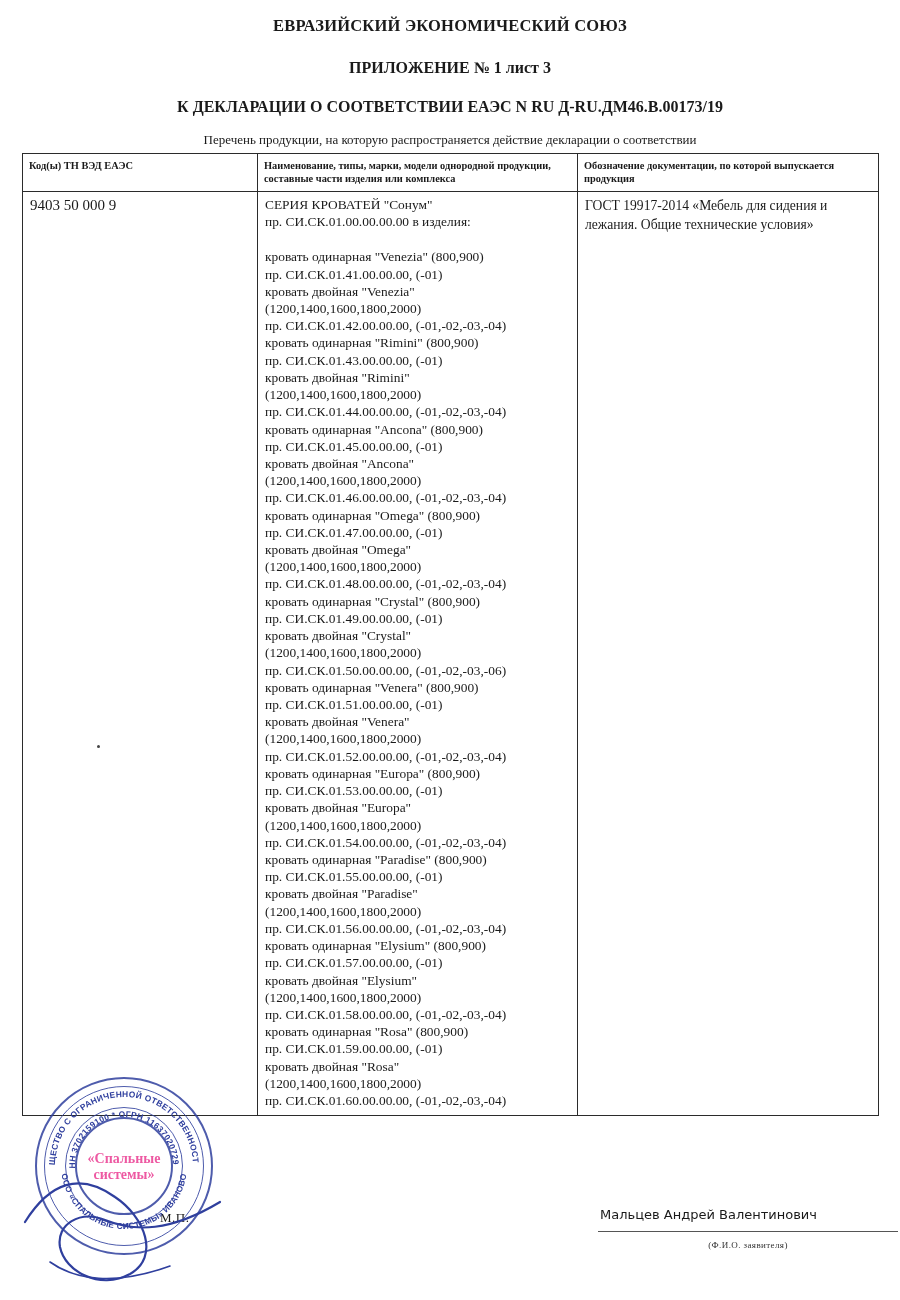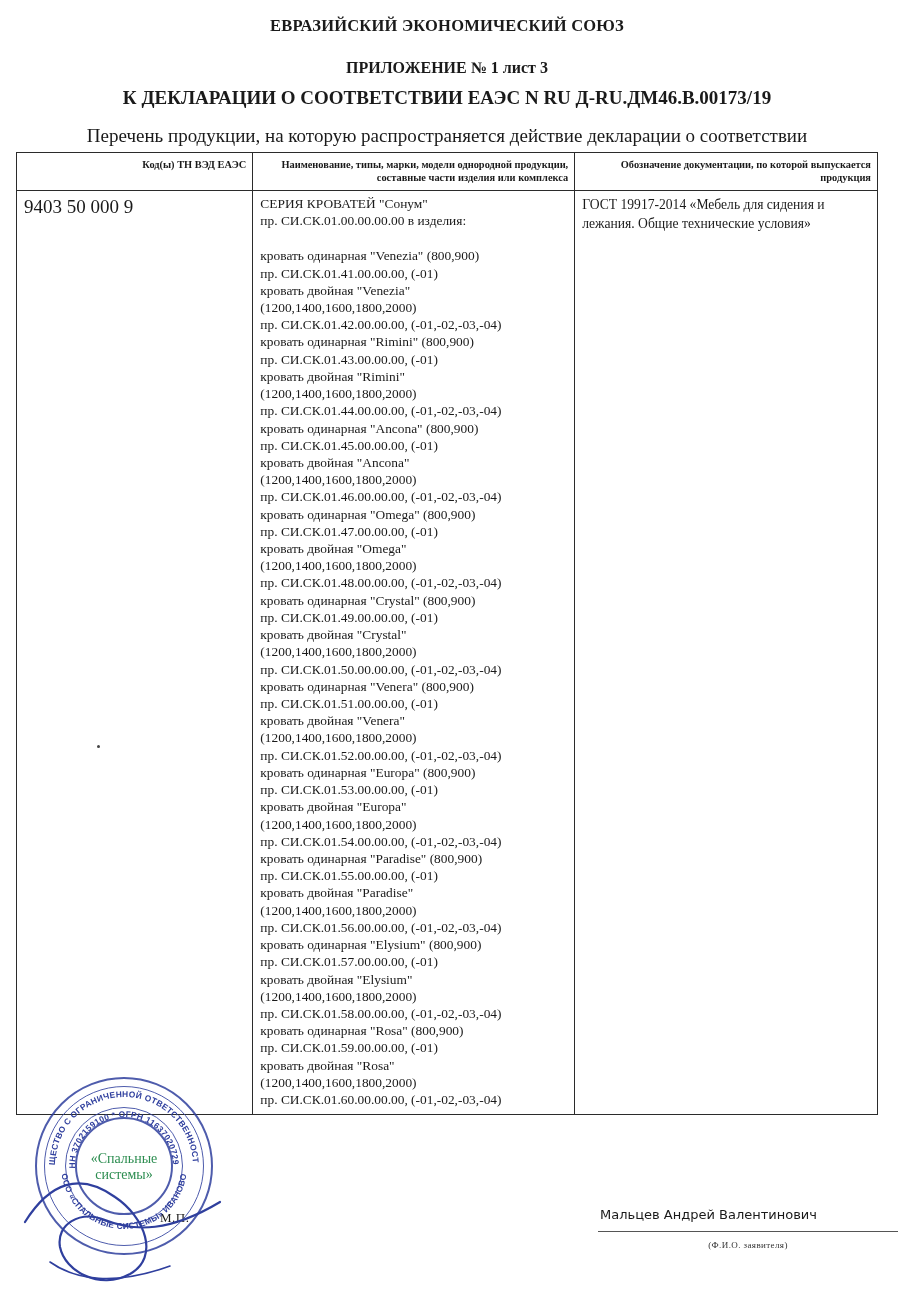--- a/index.html
+++ b/index.html
@@ -13,75 +13,75 @@
     position: relative;
     font-family: "Liberation Serif", serif;
     color: #1a1a1a;
     overflow: hidden;
   }
   .page {
     position: relative;
     width: 900px;
     height: 1300px;
     box-sizing: border-box;
-    padding: 10px 22px 0 16px;
+    padding: 10px 22px 0 22px;
   }
   .header {
     text-align: center;
     margin-top: 6px;
   }
   .header .line1 {
     font-weight: bold;
     font-size: 16.5px;
     letter-spacing: 0.2px;
   }
   .header .line2 {
     font-weight: bold;
     font-size: 16px;
     margin-top: 23px;
   }
   .header .line3 {
     font-weight: bold;
-    font-size: 19px;
-    margin-top: 10px;
+    font-size: 16px;
+    margin-top: 21px;
   }
   .subtitle {
     text-align: center;
-    font-size: 19px;
+    font-size: 13px;
     margin-top: 16px;
     margin-bottom: 5px;
   }
   table.product-table {
     width: 100%;
     border-collapse: collapse;
     table-layout: fixed;
   }
   table.product-table th,
   table.product-table td {
     border: 1px solid #2b2b2b;
     vertical-align: top;
   }
   table.product-table th {
     font-size: 10.4px;
     font-weight: bold;
-    text-align: right;
+    text-align: left;
     padding: 5px 6px 6px 6px;
     line-height: 1.25;
   }
   col.c1 { width: 235px; }
   col.c2 { width: 320px; }
   col.c3 { width: 301px; }
 
   td.cell {
     padding: 4px 7px 6px 7px;
     font-size: 13.4px;
     line-height: 1.28;
   }
   td.code-cell {
-    font-size: 19px;
+    font-size: 15px;
   }
   td.doc-cell {
     font-size: 13.6px;
     line-height: 1.4;
   }
   .series-title {
     white-space: nowrap;
   }
   .items {
     margin: 0;
@@ -149,24 +149,24 @@
   }
   .stamp .r1 { inset: 0; }
   .stamp .r2 { inset: 9px; border-width: 1px; }
   .stamp .r3 { inset: 30px; border-width: 1px; }
   .stamp .r4 { inset: 40px; border-width: 2px; }
   .stamp .inner-text {
     position: absolute;
     left: 0; right: 0;
     top: 74px;
     text-align: center;
-    color: #15803d;
+    color: #ec4899;
     font-family: "Liberation Serif", serif;
     font-size: 14px;
-    font-weight: normal;
+    font-weight: bold;
     line-height: 1.15;
     opacity: 0.9;
   }
   .stamp svg { position: absolute; inset: 0; }
   .stamp text {
     fill: #2f3f9e;
     font-family: "Liberation Sans", sans-serif;
     font-size: 8.4px;
     font-weight: bold;
     letter-spacing: 0.3px;
@@ -238,21 +238,21 @@
               <li>пр. СИ.СК.01.46.00.00.00, (-01,-02,-03,-04)</li>
               <li>кровать одинарная "Omega" (800,900)</li>
               <li>пр. СИ.СК.01.47.00.00.00, (-01)</li>
               <li>кровать двойная "Omega"</li>
               <li>(1200,1400,1600,1800,2000)</li>
               <li>пр. СИ.СК.01.48.00.00.00, (-01,-02,-03,-04)</li>
               <li>кровать одинарная "Crystal" (800,900)</li>
               <li>пр. СИ.СК.01.49.00.00.00, (-01)</li>
               <li>кровать двойная "Crystal"</li>
               <li>(1200,1400,1600,1800,2000)</li>
-              <li>пр. СИ.СК.01.50.00.00.00, (-01,-02,-03,-04)</li>
+              <li>пр. СИ.СК.01.50.00.00.00, (-01,-02,-03,-06)</li>
               <li>кровать одинарная "Venera" (800,900)</li>
               <li>пр. СИ.СК.01.51.00.00.00, (-01)</li>
               <li>кровать двойная "Venera"</li>
               <li>(1200,1400,1600,1800,2000)</li>
               <li>пр. СИ.СК.01.52.00.00.00, (-01,-02,-03,-04)</li>
               <li>кровать одинарная "Europa" (800,900)</li>
               <li>пр. СИ.СК.01.53.00.00.00, (-01)</li>
               <li>кровать двойная "Europa"</li>
               <li>(1200,1400,1600,1800,2000)</li>
               <li>пр. СИ.СК.01.54.00.00.00, (-01,-02,-03,-04)</li>

